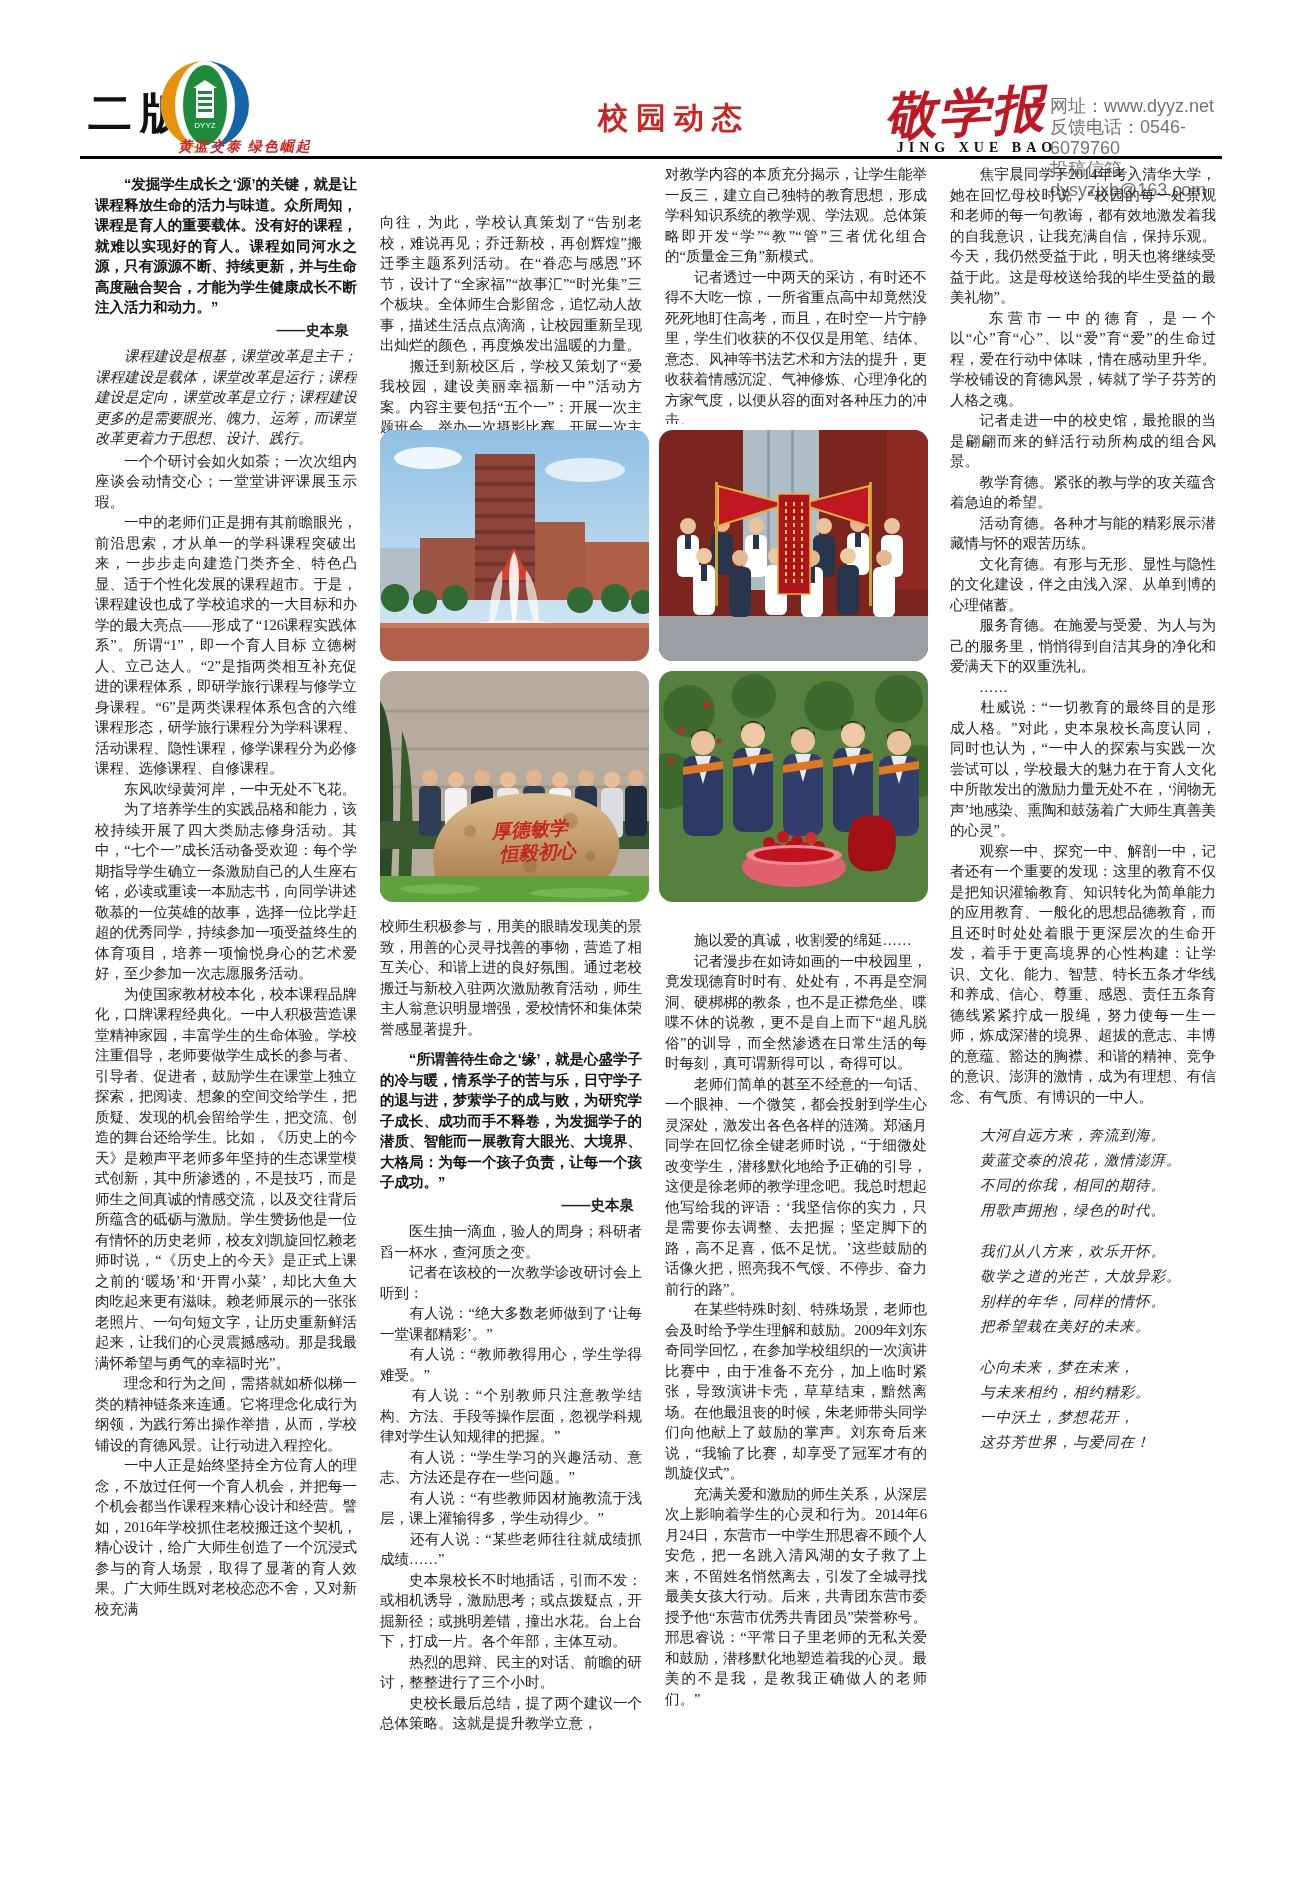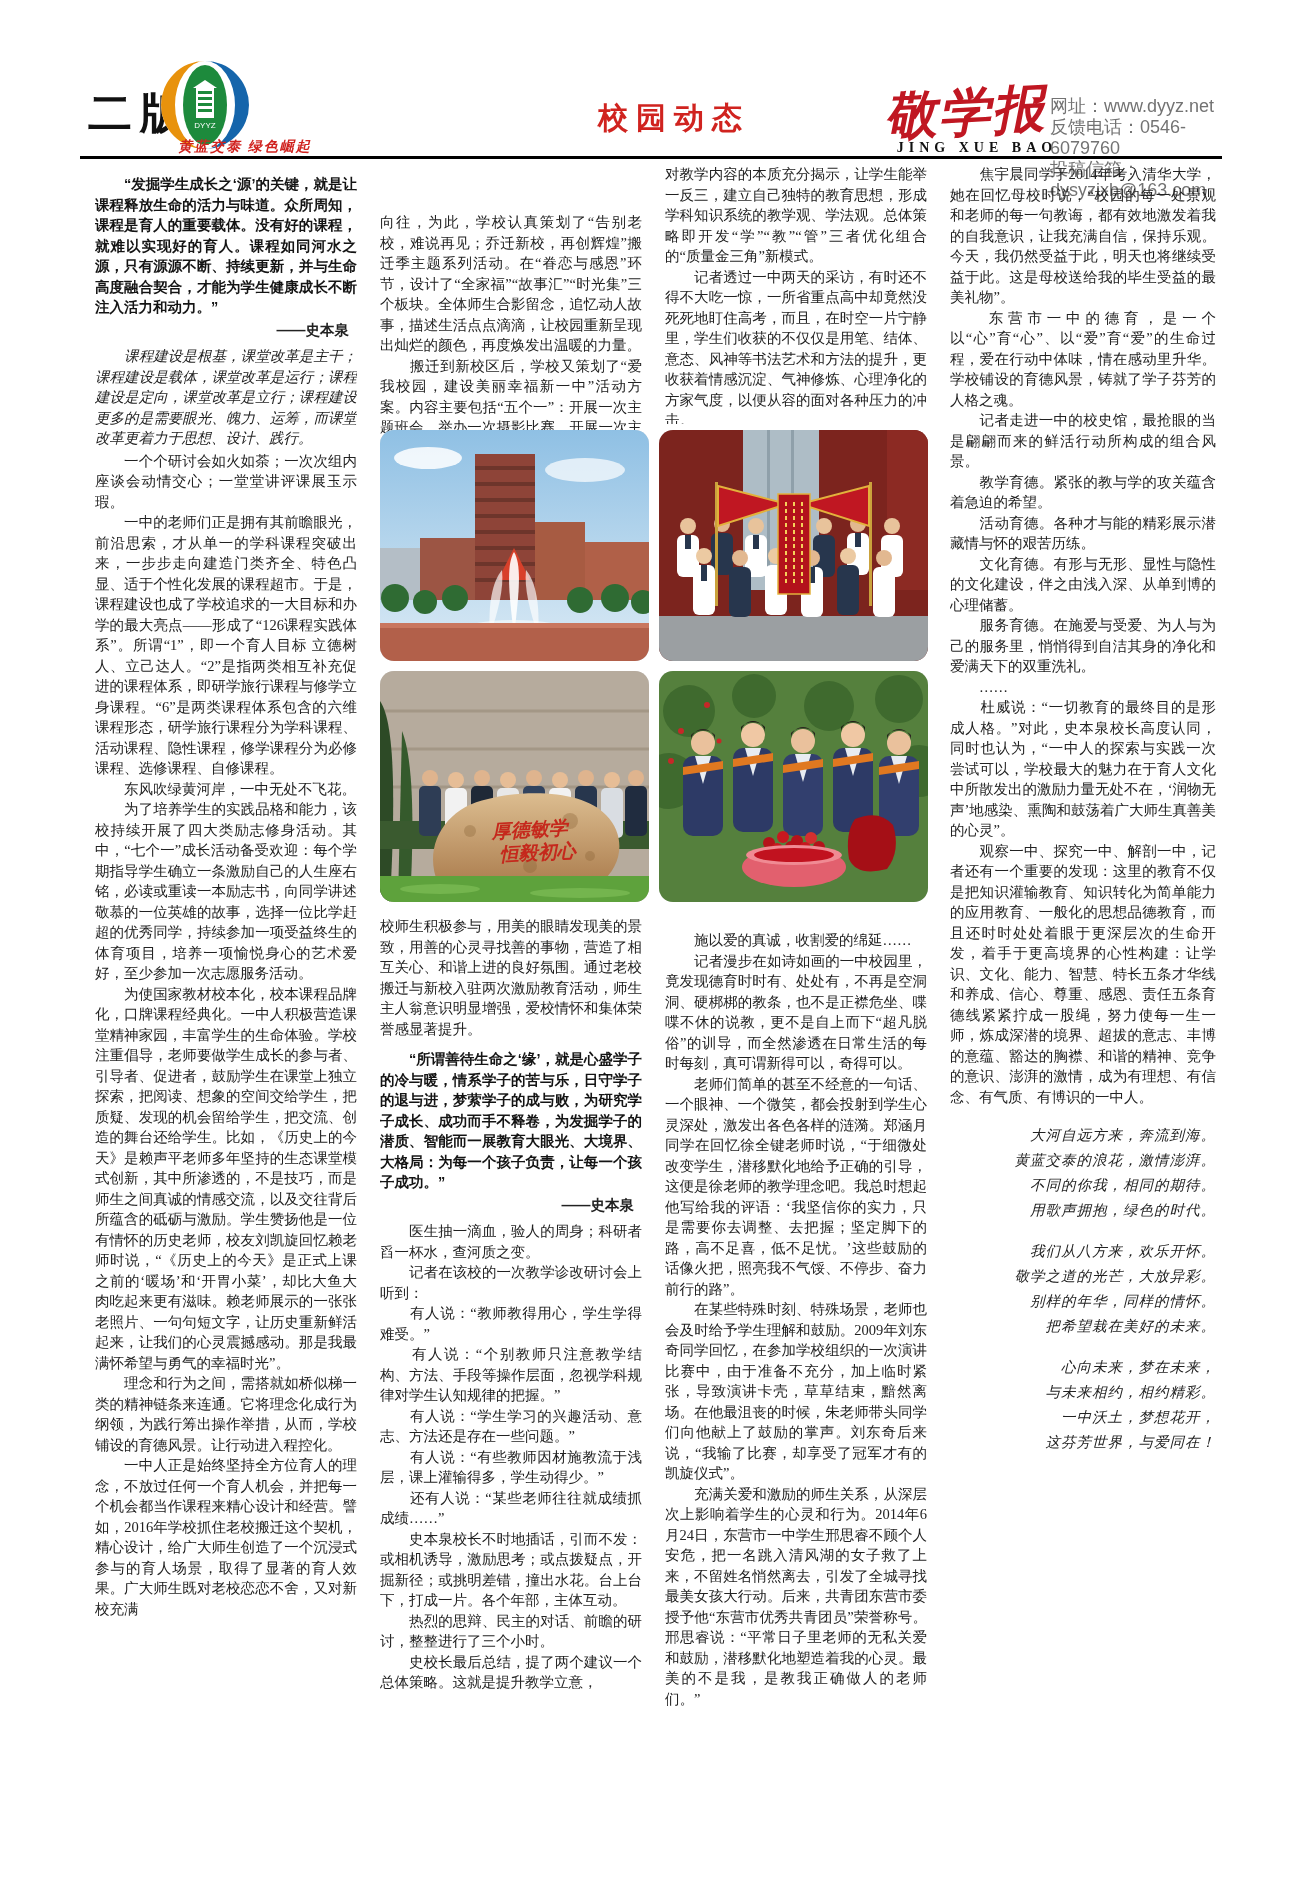--- a/index.html
+++ b/index.html
@@ -35,21 +35,21 @@
   #col2b{left:380px;top:916px;width:262px;height:916px;}
   #col3b{left:665px;top:930px;width:262px;height:902px;}
   #col4{left:950px;top:164px;width:266px;height:1672px;}
   .para{margin:0;font-size:14.5px;line-height:20.5px;text-align:justify;
     text-justify:inter-ideograph;color:#222;}
   .s-lead{font-family:"Liberation Sans","DejaVu Sans",sans-serif;font-weight:700;
     color:#141414;margin:10px 0 2px 0;}
   .s-sign{text-align:right;font-family:"Liberation Sans","DejaVu Sans",sans-serif;
     font-weight:700;padding-right:8px;margin:2px 0 6px 0;}
   .s-kaiti{font-style:italic;margin:2px 0;}
-  .s-poem{font-style:italic;text-align:right;margin-left:30px;line-height:25px;
+  .s-poem{font-style:italic;text-align:left;margin-left:30px;line-height:25px;
     letter-spacing:1px;}
   .s-gap{height:16px;margin:0;}
   
   #photos{position:absolute;left:380px;top:430px;width:548px;height:472px;
     display:grid;grid-template-columns:269px 269px;grid-template-rows:231px 231px;
     gap:10px;}
   .photo{border-radius:14px;overflow:hidden;background:#ddd;}
   .photo svg{display:block;width:100%;height:100%;}
 </style>
 </head>
@@ -106,20 +106,21 @@
 <div id="col3a" class="col">
     <p class="para s-p0">对教学内容的本质充分揭示，让学生能举一反三，建立自己独特的教育思想，形成学科知识系统的教学观、学法观。总体策略即开发“学”“教”“管”三者优化组合的“质量金三角”新模式。</p>
     <p class="para s-p">　　记者透过一中两天的采访，有时还不得不大吃一惊，一所省重点高中却竟然没死死地盯住高考，而且，在时空一片宁静里，学生们收获的不仅仅是用笔、结体、意态、风神等书法艺术和方法的提升，更收获着情感沉淀、气神修炼、心理净化的方家气度，以便从容的面对各种压力的冲击。</p>
   </div>
 <div id="col2b" class="col">
     <p class="para s-p0">校师生积极参与，用美的眼睛发现美的景致，用善的心灵寻找善的事物，营造了相互关心、和谐上进的良好氛围。通过老校搬迁与新校入驻两次激励教育活动，师生主人翁意识明显增强，爱校情怀和集体荣誉感显著提升。</p>
     <p class="para s-lead">　　“所谓善待生命之‘缘’，就是心盛学子的冷与暖，情系学子的苦与乐，日守学子的退与进，梦萦学子的成与败，为研究学子成长、成功而手不释卷，为发掘学子的潜质、智能而一展教育大眼光、大境界、大格局：为每一个孩子负责，让每一个孩子成功。”</p>
     <p class="para s-sign">——史本泉</p>
     <p class="para s-p">　　医生抽一滴血，验人的周身；科研者舀一杯水，查河质之变。</p>
     <p class="para s-p">　　记者在该校的一次教学诊改研讨会上听到：</p>
+    <p class="para s-p">　　有人说：“绝大多数老师做到了‘让每一堂课都精彩’。”</p>
     <p class="para s-p">　　有人说：“教师教得用心，学生学得难受。”</p>
     <p class="para s-p">　　有人说：“个别教师只注意教学结构、方法、手段等操作层面，忽视学科规律对学生认知规律的把握。”</p>
     <p class="para s-p">　　有人说：“学生学习的兴趣活动、意志、方法还是存在一些问题。”</p>
     <p class="para s-p">　　有人说：“有些教师因材施教流于浅层，课上灌输得多，学生动得少。”</p>
     <p class="para s-p">　　还有人说：“某些老师往往就成绩抓成绩……”</p>
     <p class="para s-p">　　史本泉校长不时地插话，引而不发：或相机诱导，激励思考；或点拨疑点，开掘新径；或挑明差错，撞出水花。台上台下，打成一片。各个年部，主体互动。</p>
     <p class="para s-p">　　热烈的思辩、民主的对话、前瞻的研讨，整整进行了三个小时。</p>
     <p class="para s-p">　　史校长最后总结，提了两个建议一个总体策略。这就是提升教学立意，</p>
   </div>
 <div id="col3b" class="col">

